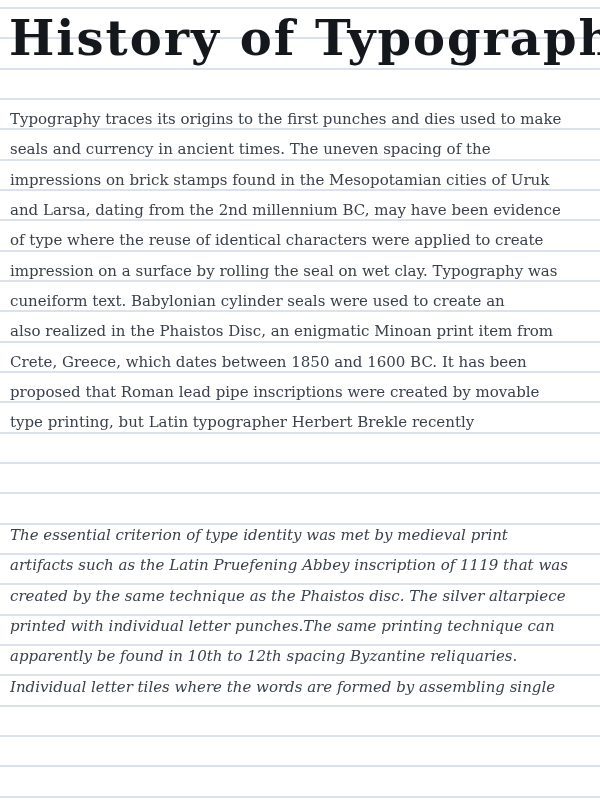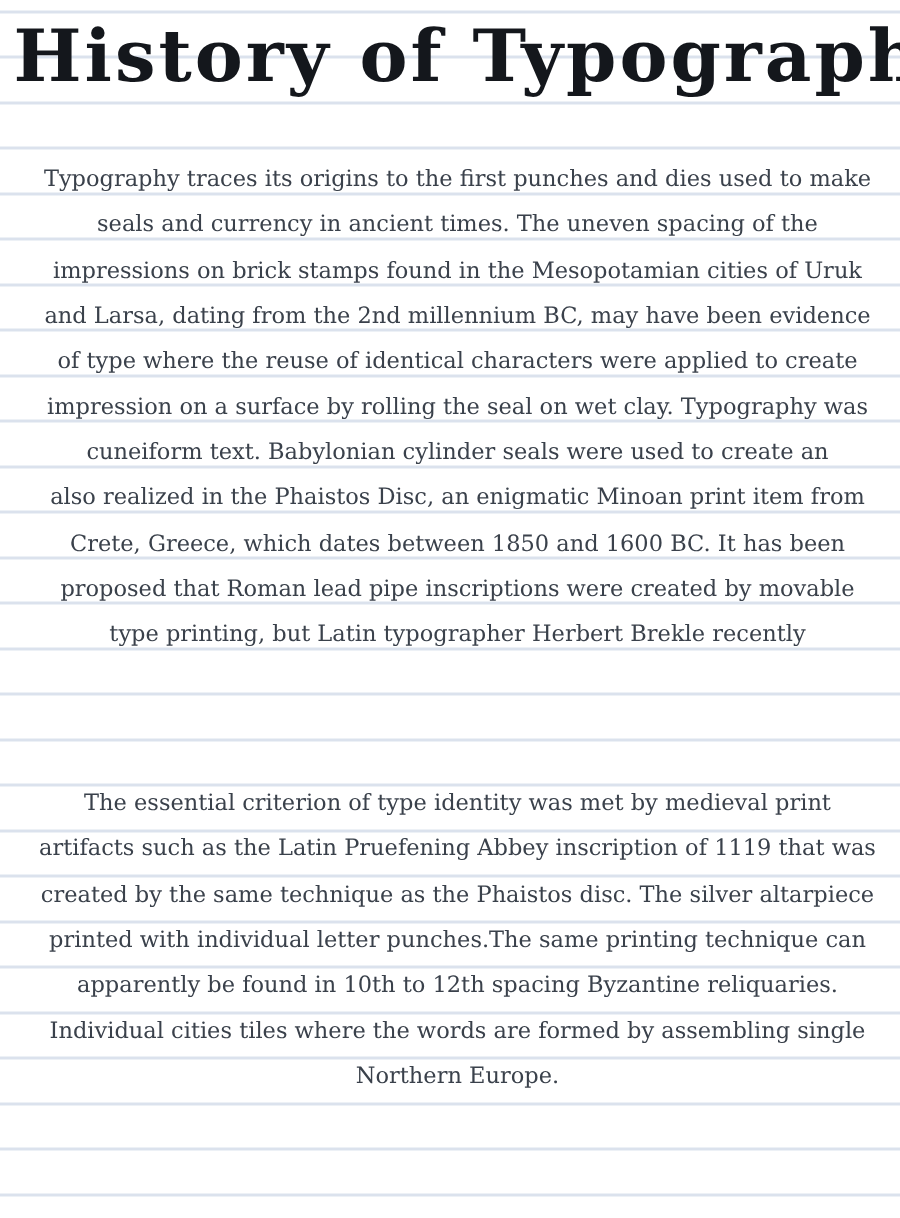--- a/index.html
+++ b/index.html
@@ -41,24 +41,23 @@
     position: absolute;
     left: 10px;
     right: 0;
     color: #3a414b;
     font-size: 15px;
   }
   .para .text-line {
     line-height: 30.33px;
     height: 30.33px;
     white-space: nowrap;
-    text-align: center;
   }
   #para-0 { top: 104px; }
-  #para-1 { top: 520px; }
+  #para-1 { top: 520px; font-style: italic; }
 </style>
 </head>
 <body>
 
 <div class="page">
   <h1 class="doc-title">History of Typography</h1>
 
   <div class="para" id="para-0">
       <div class="text-line">Typography traces its origins to the first punches and dies used to make</div>
       <div class="text-line">seals and currency in ancient times. The uneven spacing of the</div>
@@ -72,16 +71,15 @@
       <div class="text-line">proposed that Roman lead pipe inscriptions were created by movable</div>
       <div class="text-line">type printing, but Latin typographer Herbert Brekle recently</div>
     </div>
 
   <div class="para" id="para-1">
       <div class="text-line">The essential criterion of type identity was met by medieval print</div>
       <div class="text-line">artifacts such as the Latin Pruefening Abbey inscription of 1119 that was</div>
       <div class="text-line">created by the same technique as the Phaistos disc. The silver altarpiece</div>
       <div class="text-line">printed with individual letter punches.The same printing technique can</div>
       <div class="text-line">apparently be found in 10th to 12th spacing Byzantine reliquaries.</div>
-      <div class="text-line">Individual cities tiles where the words are formed by assembling single</div>
-      <div class="text-line">Northern Europe.</div>
+      <div class="text-line">Individual letter tiles where the words are formed by assembling single</div>
     </div>
 </div>
 
 </body></html>

